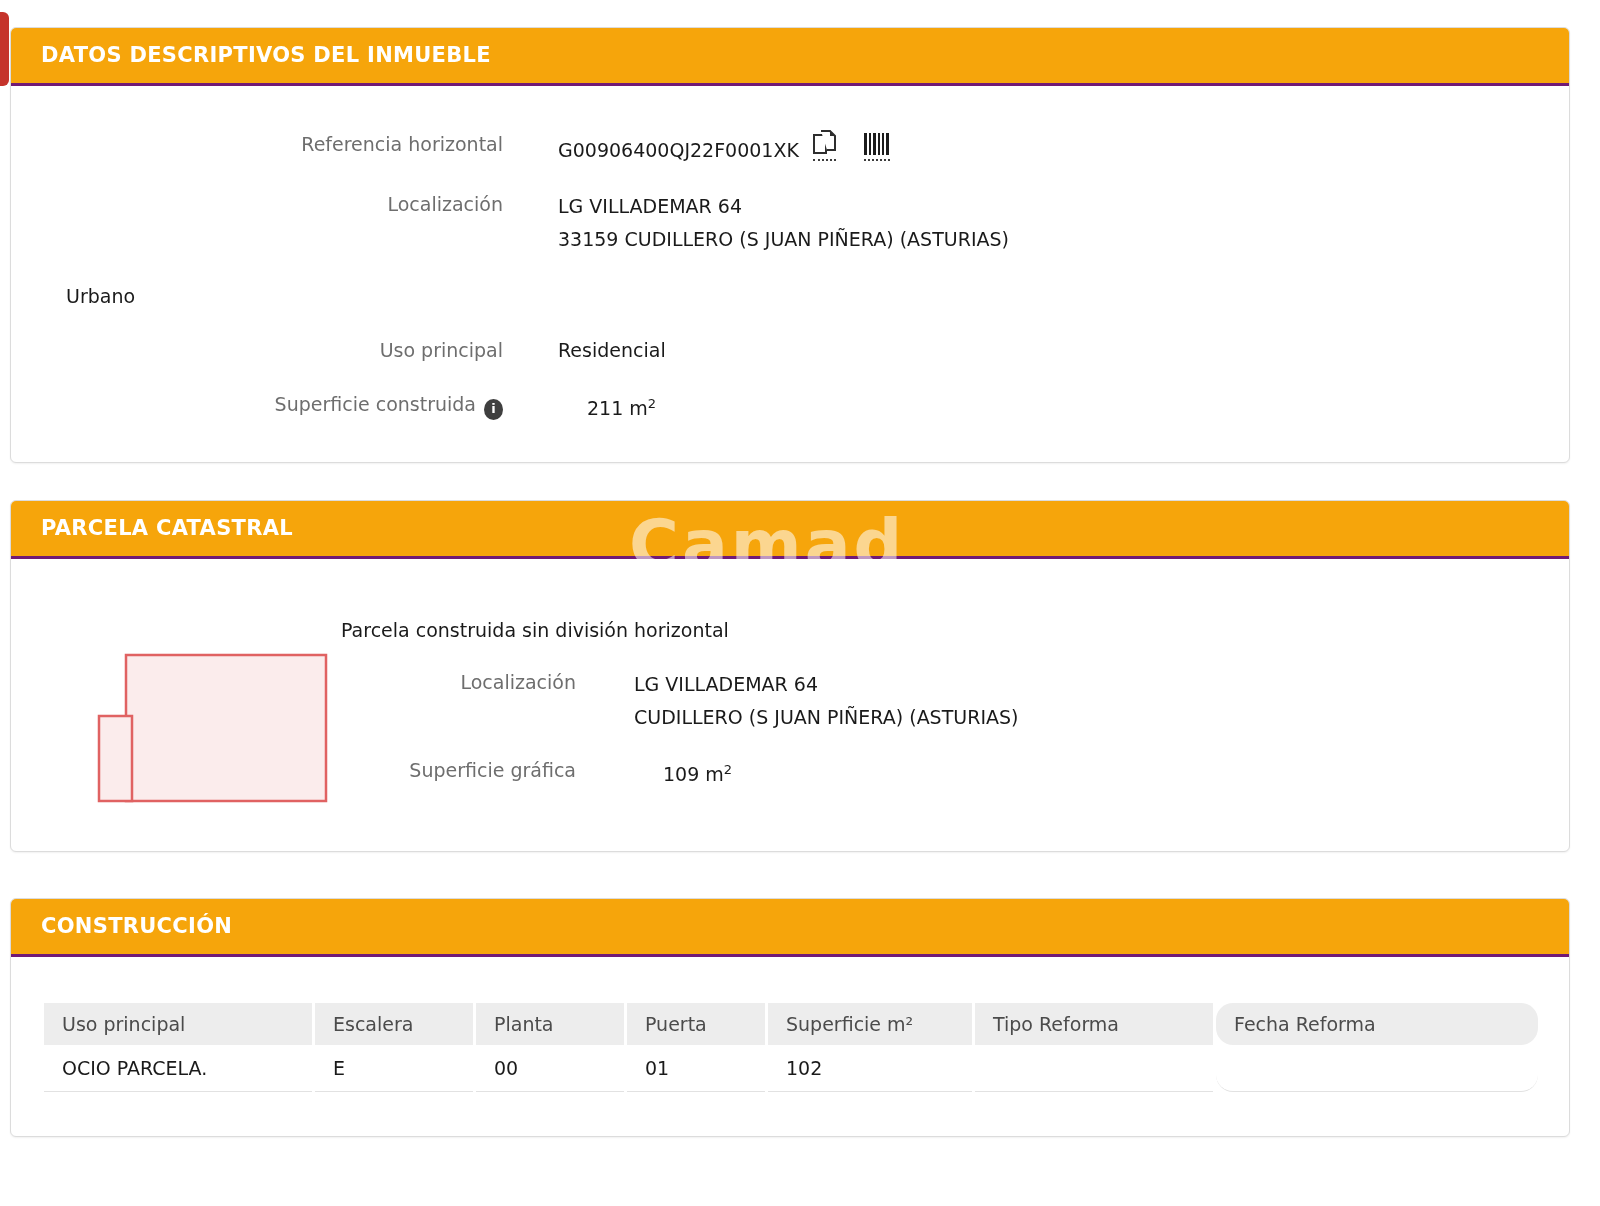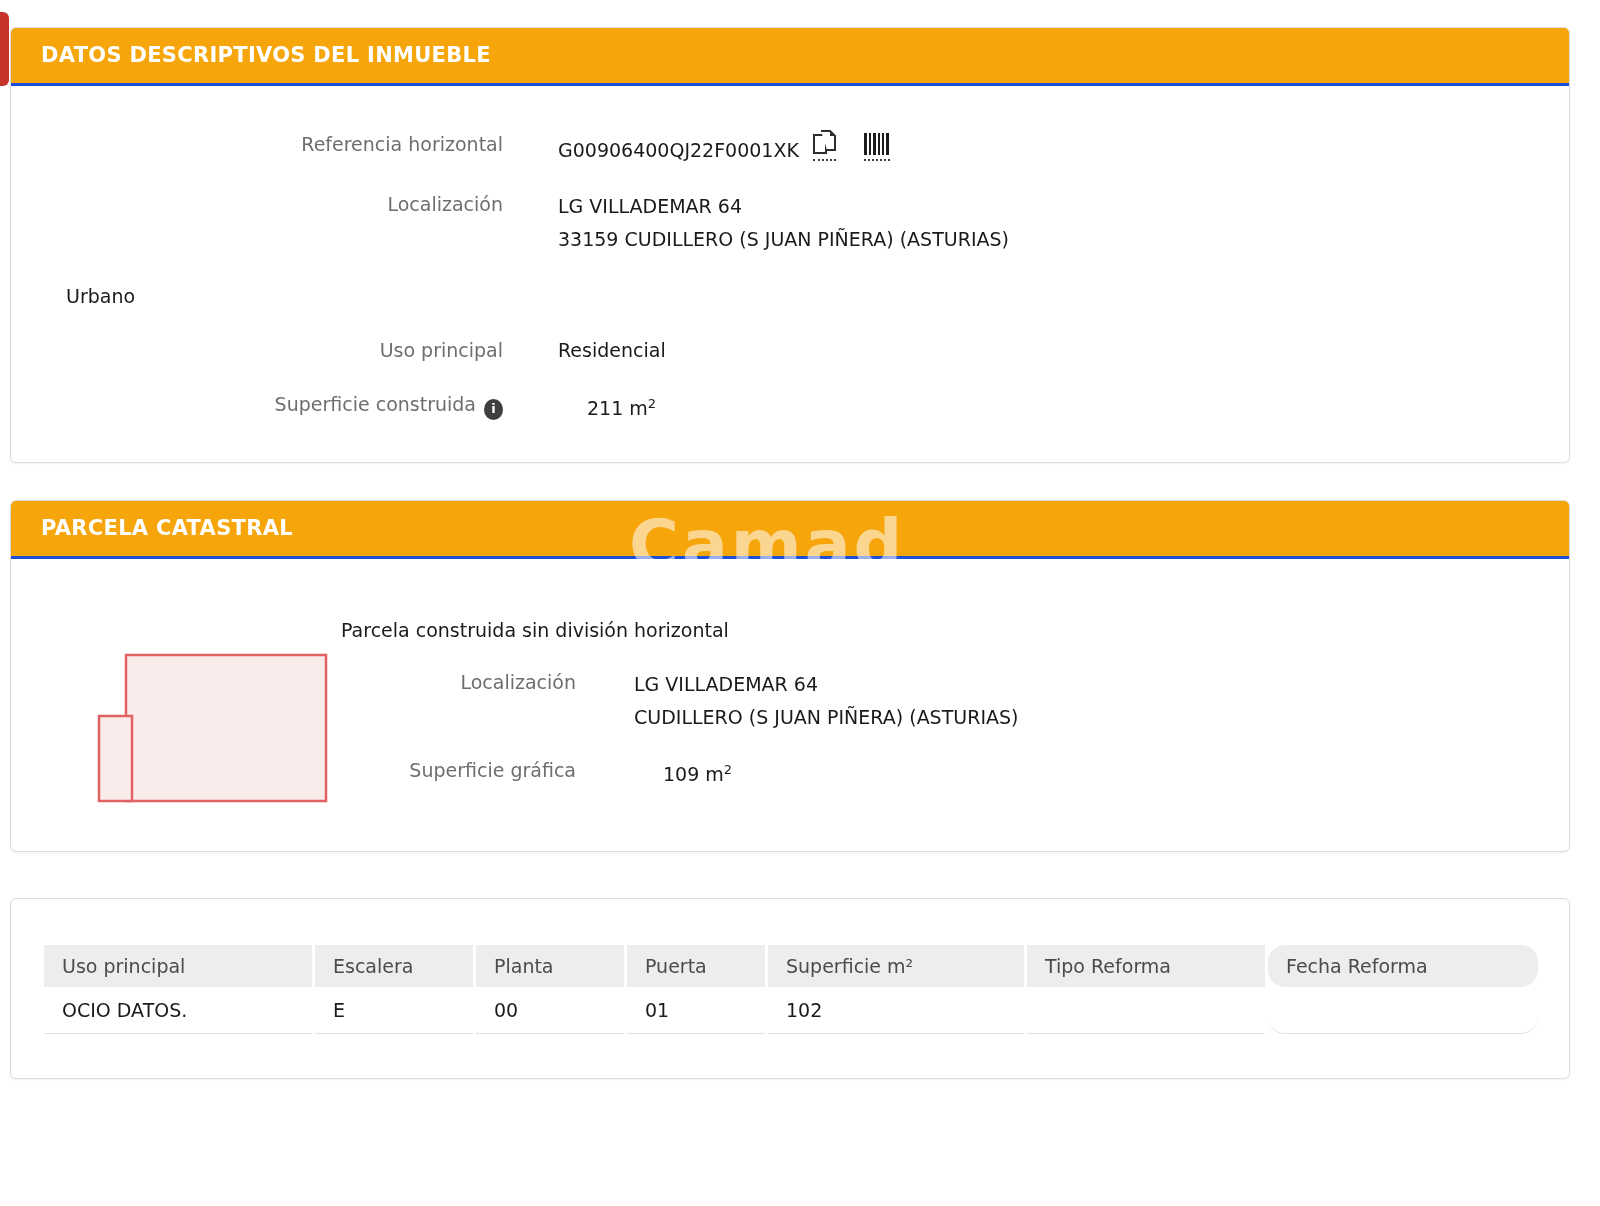--- a/index.html
+++ b/index.html
@@ -20,21 +20,21 @@
   }
   .card-1 { margin-top:27px; }
   .card-2 { margin-top:37px; }
   .card-3 { margin-top:46px; }
   .card-header {
     position:relative; z-index:1;
     background:#f6a50b; color:#ffffff;
     font-size:21px; font-weight:bold; letter-spacing:0.3px;
     line-height:55px; height:58px; padding:0 30px;
     border-radius:5px 5px 0 0;
-    border-bottom:3px solid #1d4ed8;
+    border-bottom:3px solid #701a75;
   }
   .fields { padding:44px 0 40px 0; }
   .f-row { display:flex; align-items:flex-start; margin-bottom:26px; }
   .f-row:last-child { margin-bottom:0;gap:29px; }
   .f-label {
     width:492px; text-align:right; color:#6e6e6e;
     font-size:19px; line-height:28px; flex:0 0 auto;
   }
   .card-2 .f-label { width:565px; }
   .f-value {
@@ -78,21 +78,21 @@
   }
   table.construccion th {
     background:#ededed; color:#4b4b4b; font-weight:normal;
     text-align:left; padding:9px 0 9px 18px; height:42px;
   }
   table.construccion td {
     color:#1a1a1a; padding:12px 0 12px 18px; height:47px;
     border-bottom:1px solid #e2e2e2; background:#ffffff;
   }
   .col0{width:268px;} .col1{width:158px;} .col2{width:148px;}
-  .col3{width:138px;} .col4{width:256px;} .col5{width:238px;} .col6{width:auto;border-radius:17px;}
+  .col3{width:138px;} .col4{width:204px;} .col5{width:238px;} .col6{width:auto;border-radius:17px;}
 </style>
 </head>
 <body>
 
 <div class="ribbon"></div>
 
 <div class="card card-1">
   <div class="card-header">DATOS DESCRIPTIVOS DEL INMUEBLE</div>
   <div class="fields">
 
@@ -166,36 +166,37 @@
       <div class="f-row">
         <div class="f-label">Superficie gráfica</div>
         <div class="f-value"><span>109 m</span><sup>2</sup>
         </div>
       </div>
     </div>
   </div>
 </div>
 
 <div class="card card-3">
+  <div class="card-header">CONSTRUCCIÓN</div>
   <div class="construccion-body">
     <table class="construccion">
       <thead>
         <tr>
           <th class="col0">Uso principal</th>
           <th class="col1">Escalera</th>
           <th class="col2">Planta</th>
           <th class="col3">Puerta</th>
           <th class="col4">Superficie m²</th>
           <th class="col5">Tipo Reforma</th>
           <th class="col6">Fecha Reforma</th>
         </tr>
       </thead>
       <tbody>
           <tr>
-            <td class="col0">OCIO DATOS.</td>
+            <td class="col0">OCIO PARCELA.</td>
             <td class="col1">E</td>
             <td class="col2">00</td>
             <td class="col3">01</td>
             <td class="col4">102</td>
             <td class="col5"></td>
             <td class="col6"></td>
           </tr>
         </tbody>
     </table>
   </div>

